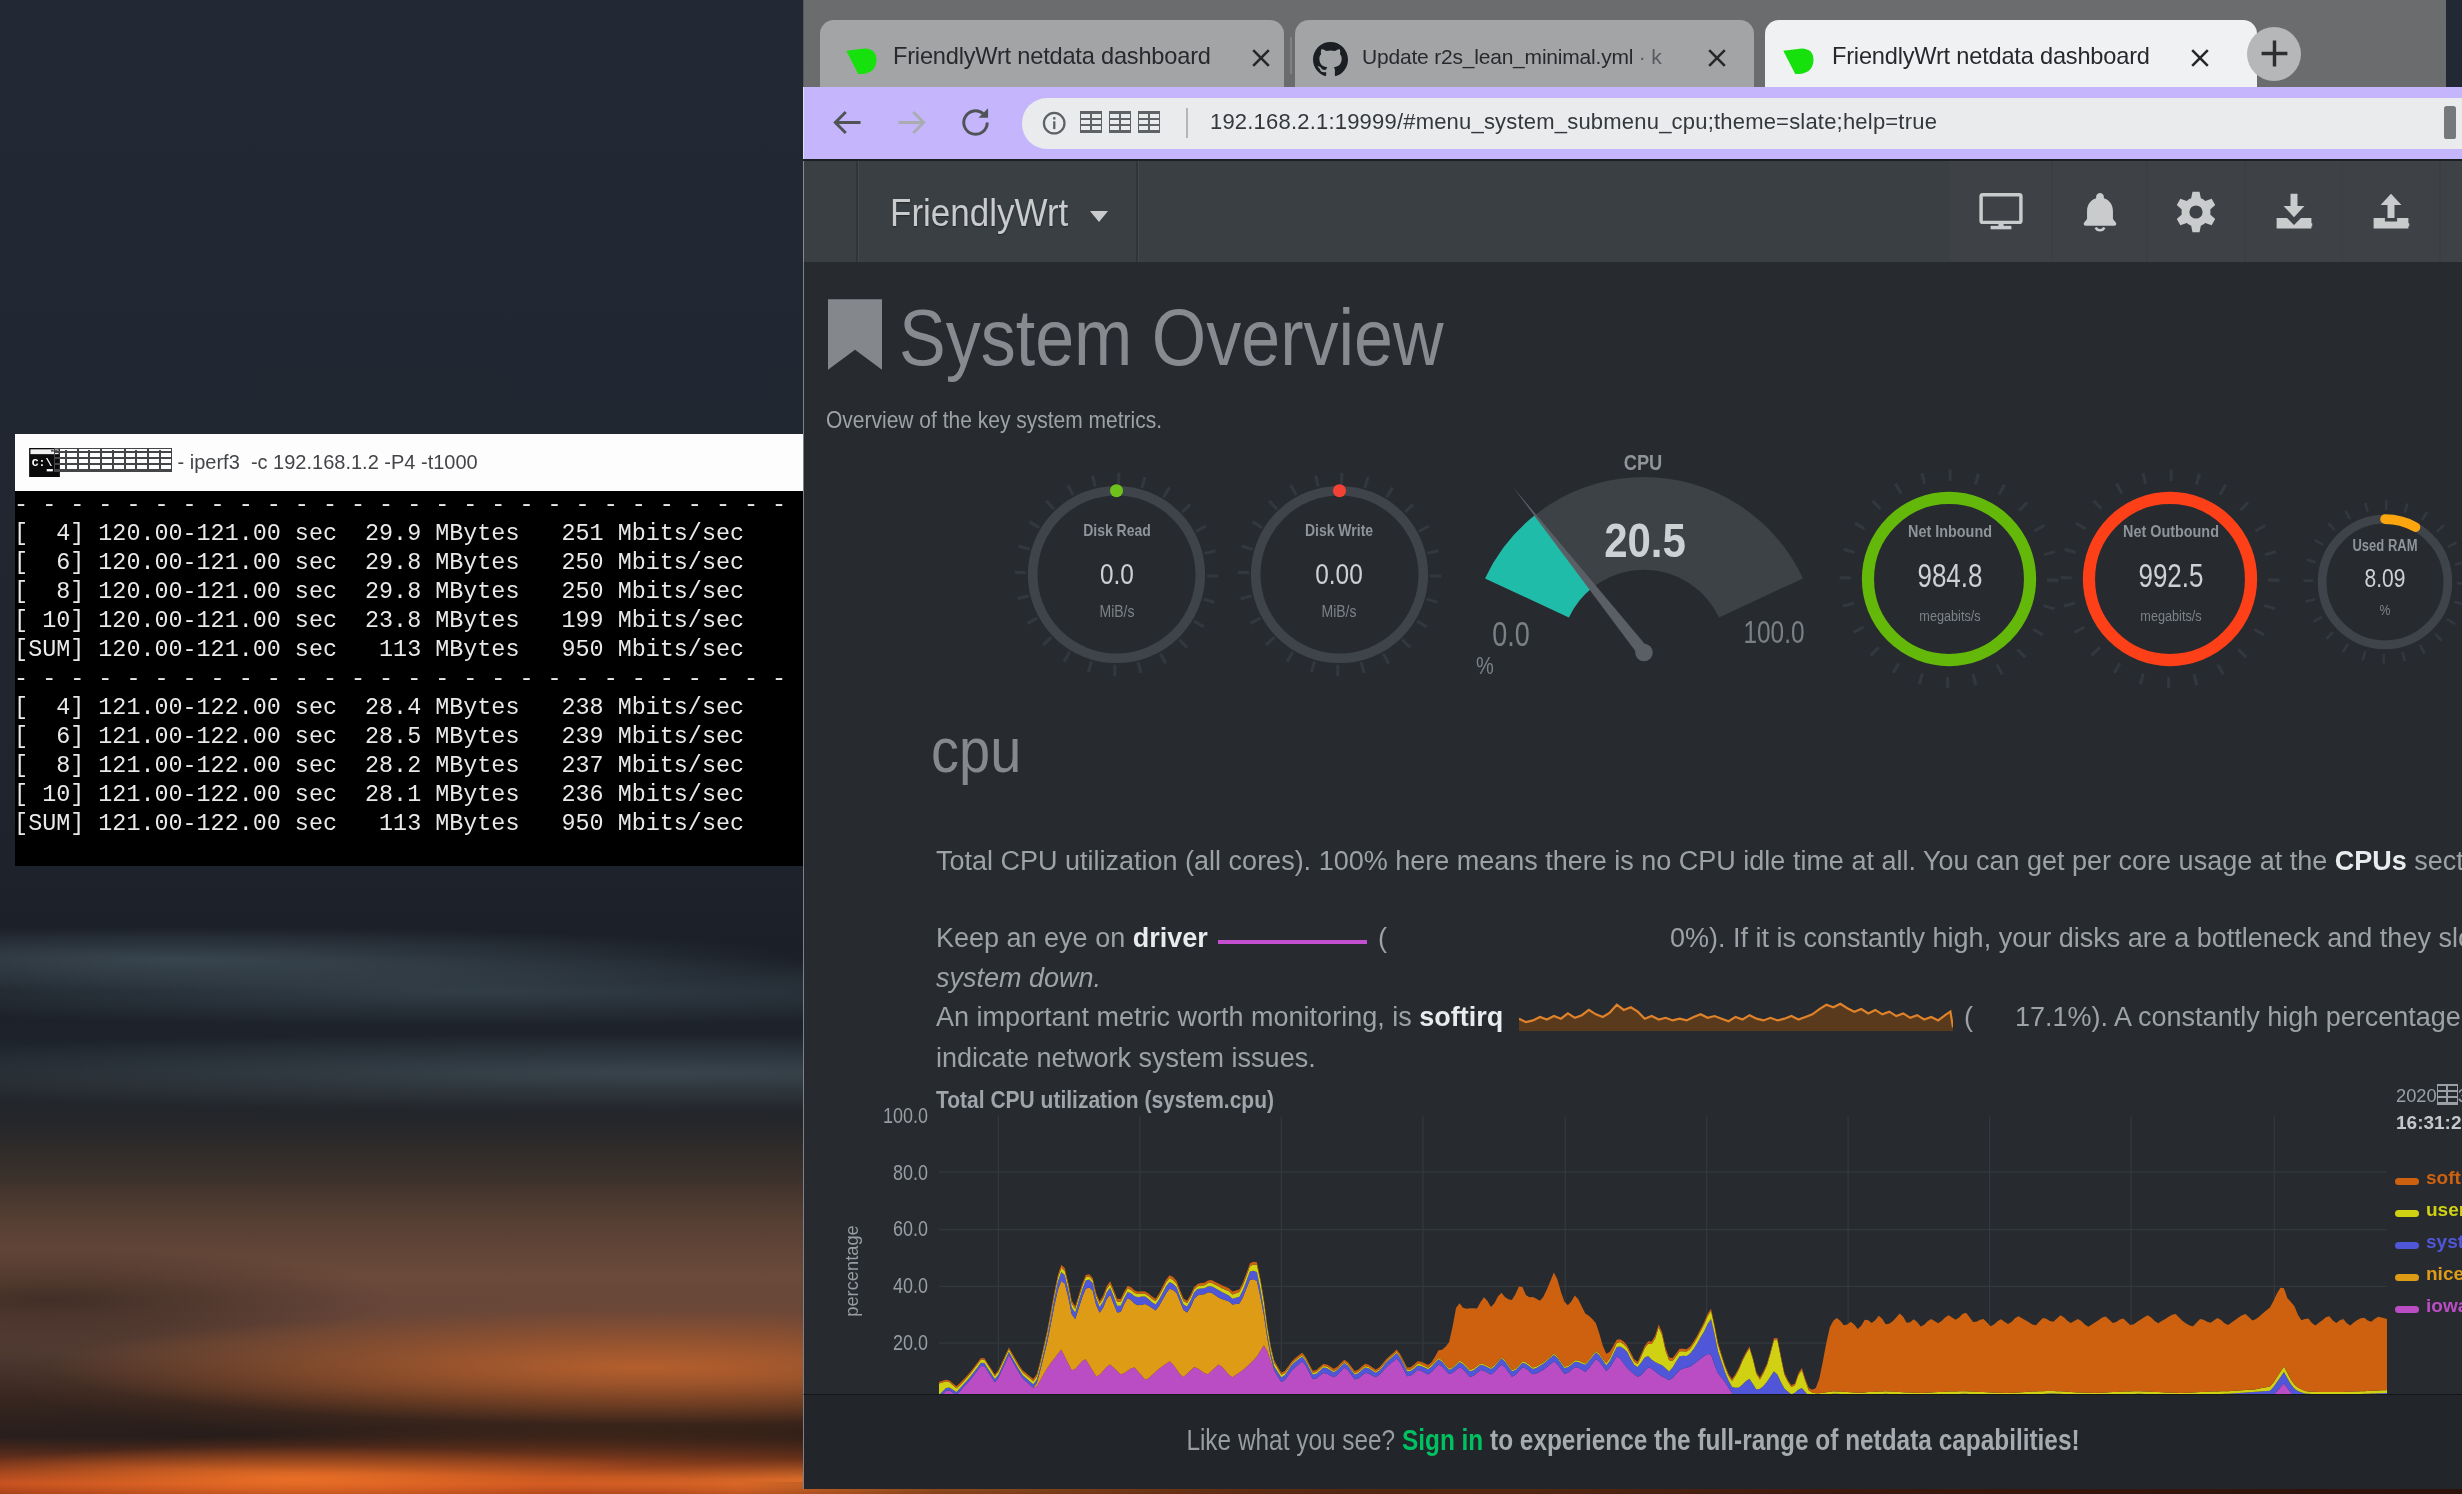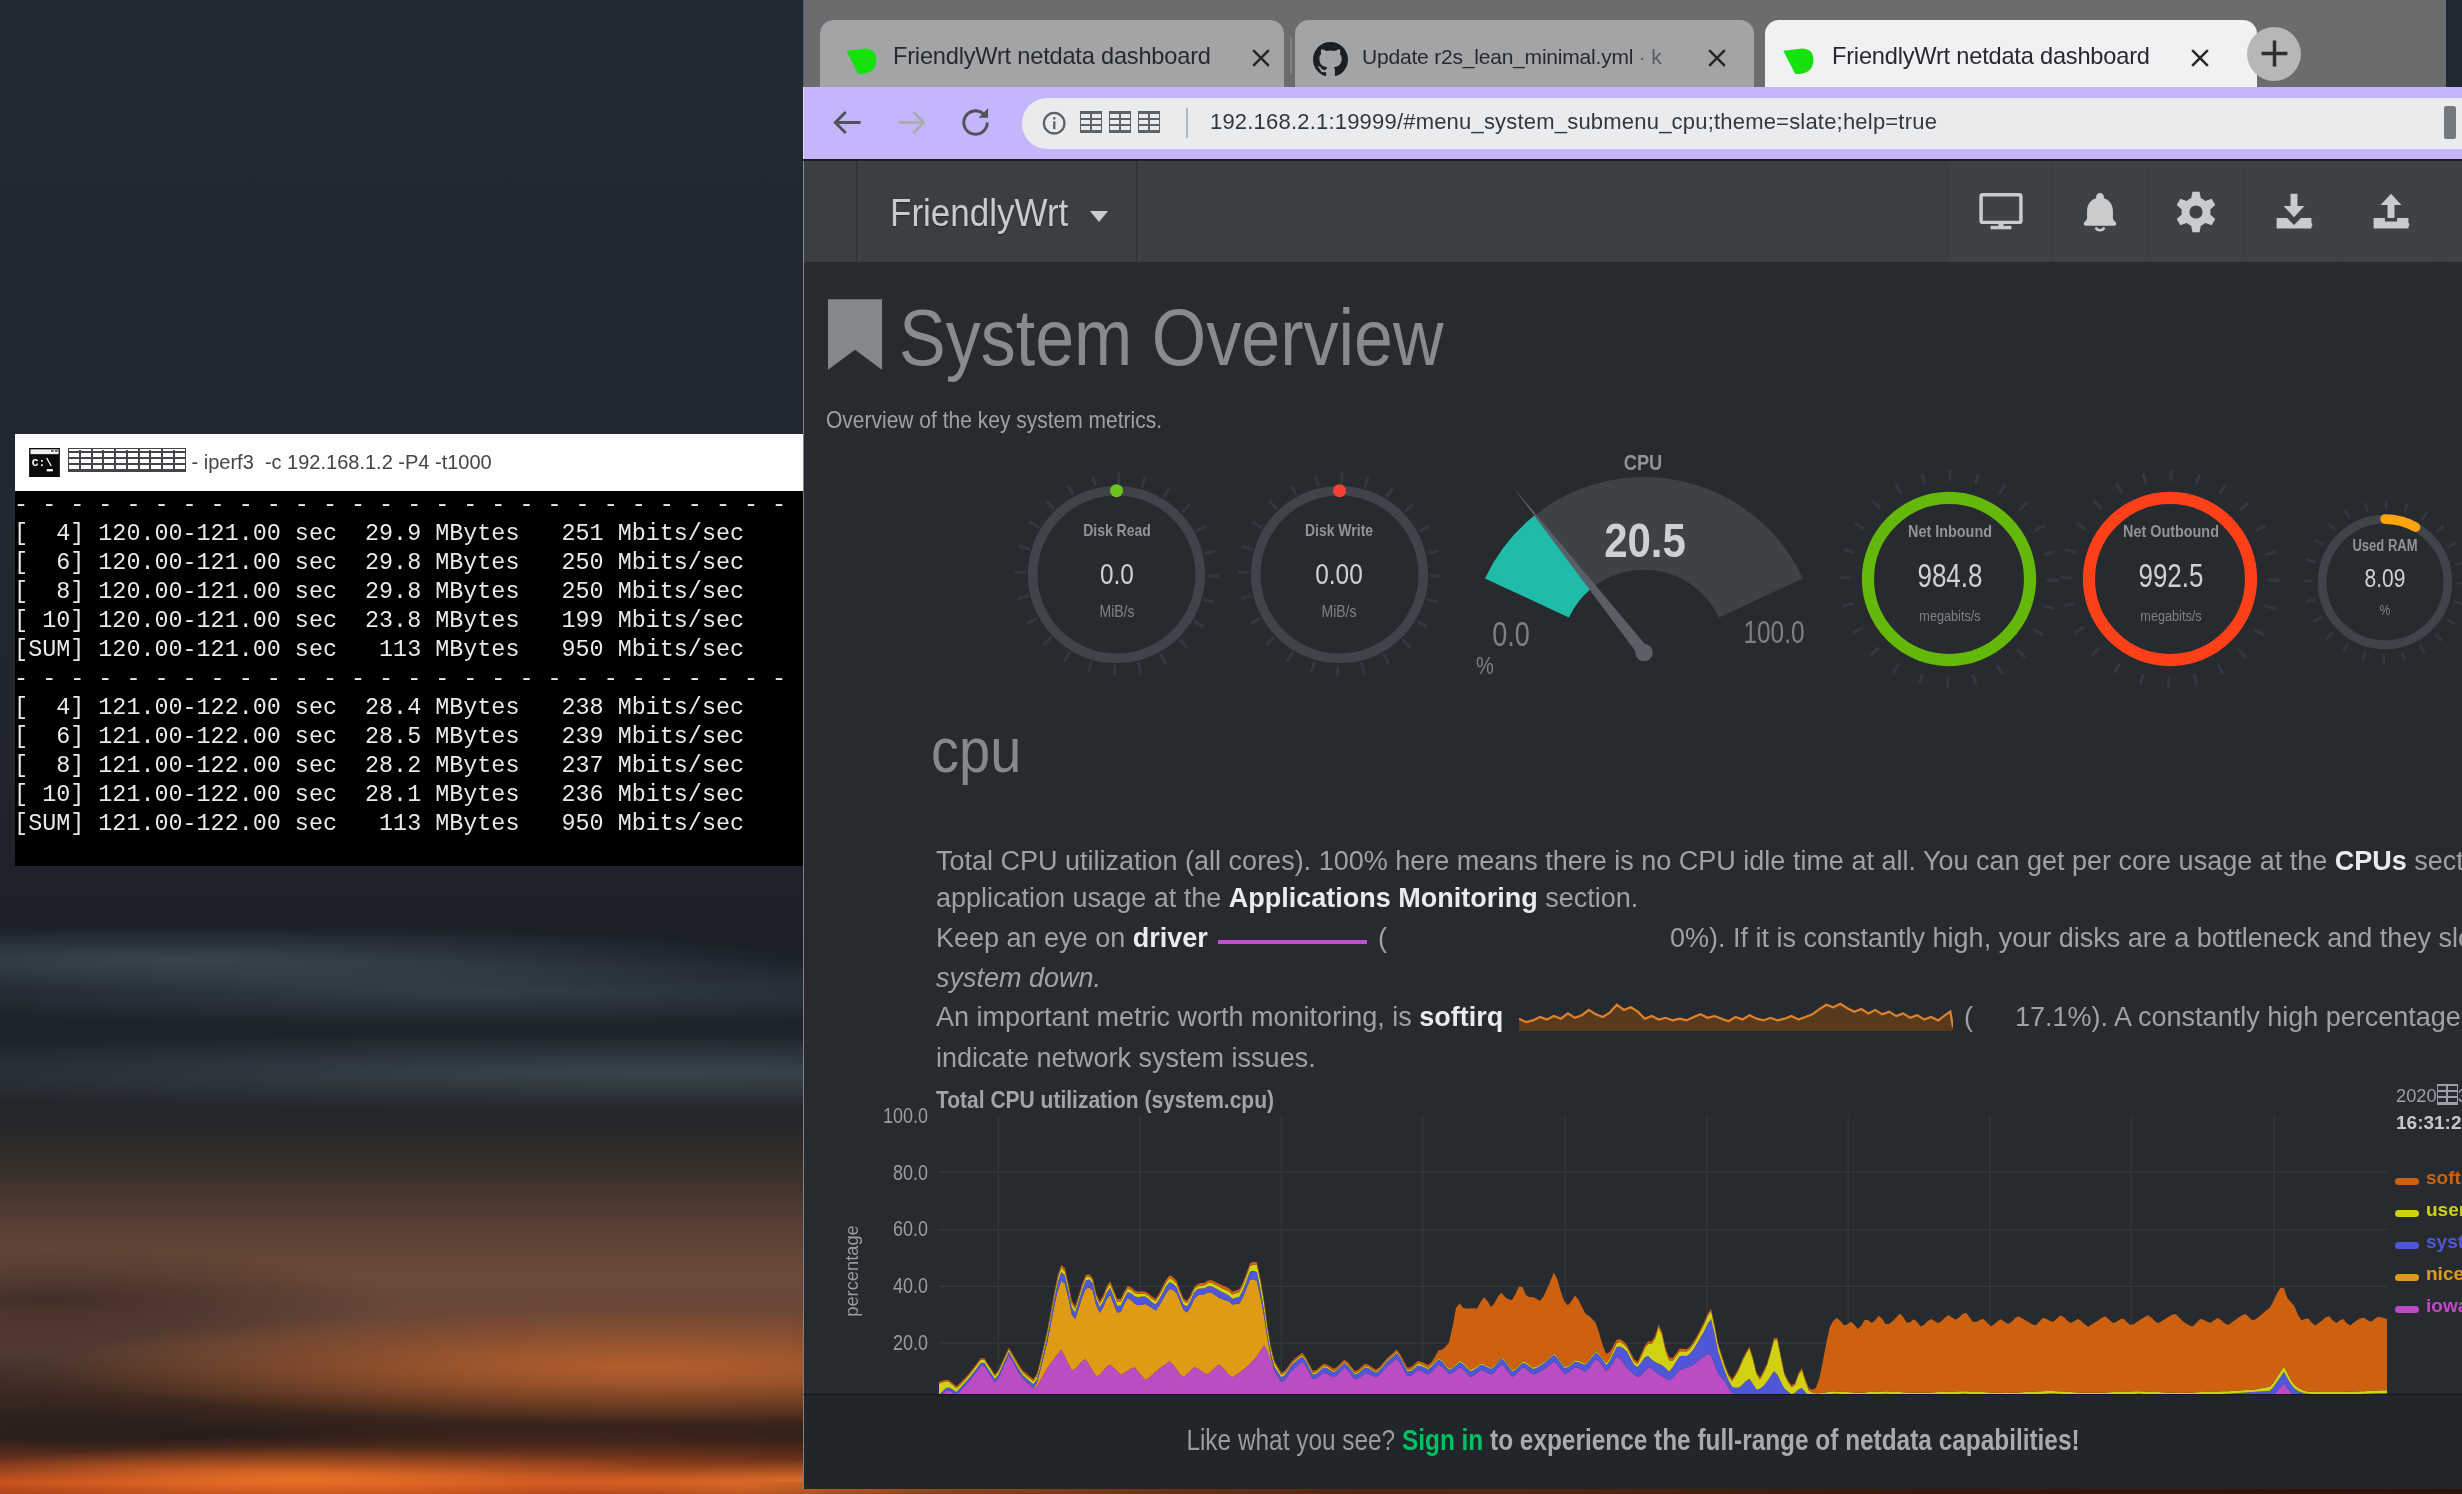--- a/index.html
+++ b/index.html
@@ -33,21 +33,21 @@
     background-repeat:no-repeat;
   }
 
   
   #term { position:absolute; left:15px; top:434px; width:823px; height:432px; }
   #term .tbar { position:absolute; left:0; top:0; right:0; height:57px; background:#fdfdfd; }
   #term .tbody { position:absolute; left:0; top:57px; right:0; bottom:0; background:#000; }
   #term pre { position:absolute; left:-0.9px; top:0px; color:#e9e9e9;
     font-family:"Liberation Mono", monospace; font-size:23.4px; line-height:29px; letter-spacing:0px; }
   .cicon { position:absolute; left:14px; top:14px; width:31px; height:29px; }
-  .ttitle { position:absolute; left:53px; top:0; height:57px; line-height:57px; font-size:20px; color:#434549; white-space:nowrap; }
+  .ttitle { position:absolute; left:39px; top:0; height:57px; line-height:57px; font-size:20px; color:#434549; white-space:nowrap; }
 
   
   .cjk { display:inline-block; position:relative; border:1.9px solid currentColor; vertical-align:-2.6px;
     background:repeating-linear-gradient(0deg, currentColor 0 1.7px, transparent 1.7px 6.1px); }
   .cjk:after  { content:""; position:absolute; top:4%; bottom:4%; left:44%; border-left:2.1px solid; }
 
   
   #browser { position:absolute; left:803px; top:0; width:1659px; height:1489px; }
   #tabstrip { position:absolute; left:0; top:0; right:16px; height:87px; background:#6a6c6e; border-left:1.7px solid #585a5c; }
   .tab { position:absolute; top:20px; height:67px; border-radius:14px 14px 0 0; }
@@ -268,21 +268,20 @@
       <circle cx="110" cy="110" r="88" fill="none" stroke="#32383e" stroke-width="11" stroke-dasharray="3 20"></circle>
       <circle cx="110" cy="110" r="72" fill="none" stroke="#3e4449" stroke-width="10"></circle>
       <path fill="none" stroke="#fda50f" stroke-width="11" stroke-linecap="round" d="M110,38 A72,72 0 0 1 145,47.1"></path>
     </svg>
     <div class="glabel" style="left:1450px; top:276px; width:262px; font-size:13px; transform:scaleY(1.2);">Used RAM</div>
     <div class="gvalue" style="left:1450px; top:305px; width:262px; font-size:21px; transform:scaleY(1.2);">8.09</div>
     <div class="gunit" style="left:1450px; top:341px; width:262px; font-size:12.2px; transform:scaleY(1.15);">%</div>
 
     <div class="h2cpu" style="left:127px; top:452px;">cpu</div>
     <div class="bodytext" style="left:132px; top:580px;">Total CPU utilization (all cores). 100% here means there is no CPU idle time at all. You can get per core usage at the <b>CPUs</b> section and per</div>
-    <div class="bodytext" style="left:132px; top:617px;">application usage at the <b>Applications Monitoring</b> section.</div>
     <div class="bodytext" style="left:132px; top:657px;">Keep an eye on <b>driver</b>
       <span class="abs" style="left:282px; top:21px; width:149px; height:3.5px; background:#c44fd0;"></span>
       <span class="abs" style="left:442px; top:0;">(</span>
       <span class="abs" style="left:734px; top:0;">0%). If it is constantly high, your disks are a bottleneck and they slow your</span>
     </div>
     <div class="bodytext" style="left:132px; top:697px;font-style:italic;">system down.</div>
     <div class="bodytext" style="left:132px; top:736px;">An important metric worth monitoring, is <b>softirq</b>
       <svg class="abs" style="left:583px; top:-3.5px;" width="434" height="36" viewBox="1739 1136 497 41">
           <path fill="#5a3a1d" d="M1739,1163.0 L1747,1167.0 L1755,1165.0 L1763,1161.0 L1771,1164.0 L1779,1160.0 L1787,1163.0 L1795,1157.0 L1803,1162.0 L1811,1159.0 L1819,1153.0 L1827,1158.0 L1835,1161.0 L1843,1156.0 L1851,1147.0 L1859,1153.0 L1867,1150.0 L1875,1155.0 L1883,1163.0 L1891,1160.0 L1899,1164.0 L1907,1162.0 L1915,1165.0 L1923,1163.0 L1931,1165.0 L1939,1161.0 L1947,1158.0 L1955,1162.0 L1963,1160.0 L1971,1163.0 L1979,1166.0 L1987,1161.0 L1995,1164.0 L2003,1159.0 L2011,1163.0 L2019,1165.0 L2027,1162.0 L2035,1165.0 L2043,1163.0 L2051,1160.0 L2059,1164.0 L2067,1161.0 L2075,1158.0 L2083,1152.0 L2091,1147.0 L2099,1150.0 L2107,1146.0 L2115,1151.0 L2123,1155.0 L2131,1152.0 L2139,1157.0 L2147,1153.0 L2155,1158.0 L2163,1155.0 L2171,1160.0 L2179,1157.0 L2187,1162.0 L2195,1159.0 L2203,1164.0 L2211,1161.0 L2219,1165.0 L2227,1159.0 L2233,1155.0 L2236,1173.0 L2236,1177.0 L1739,1177.0 Z"></path>
 <path fill="none" stroke="#E0822A" stroke-width="2.5" d="M1739,1163.0 L1747,1167.0 L1755,1165.0 L1763,1161.0 L1771,1164.0 L1779,1160.0 L1787,1163.0 L1795,1157.0 L1803,1162.0 L1811,1159.0 L1819,1153.0 L1827,1158.0 L1835,1161.0 L1843,1156.0 L1851,1147.0 L1859,1153.0 L1867,1150.0 L1875,1155.0 L1883,1163.0 L1891,1160.0 L1899,1164.0 L1907,1162.0 L1915,1165.0 L1923,1163.0 L1931,1165.0 L1939,1161.0 L1947,1158.0 L1955,1162.0 L1963,1160.0 L1971,1163.0 L1979,1166.0 L1987,1161.0 L1995,1164.0 L2003,1159.0 L2011,1163.0 L2019,1165.0 L2027,1162.0 L2035,1165.0 L2043,1163.0 L2051,1160.0 L2059,1164.0 L2067,1161.0 L2075,1158.0 L2083,1152.0 L2091,1147.0 L2099,1150.0 L2107,1146.0 L2115,1151.0 L2123,1155.0 L2131,1152.0 L2139,1157.0 L2147,1153.0 L2155,1158.0 L2163,1155.0 L2171,1160.0 L2179,1157.0 L2187,1162.0 L2195,1159.0 L2203,1164.0 L2211,1161.0 L2219,1165.0 L2227,1159.0 L2233,1155.0 L2236,1173.0"></path>

